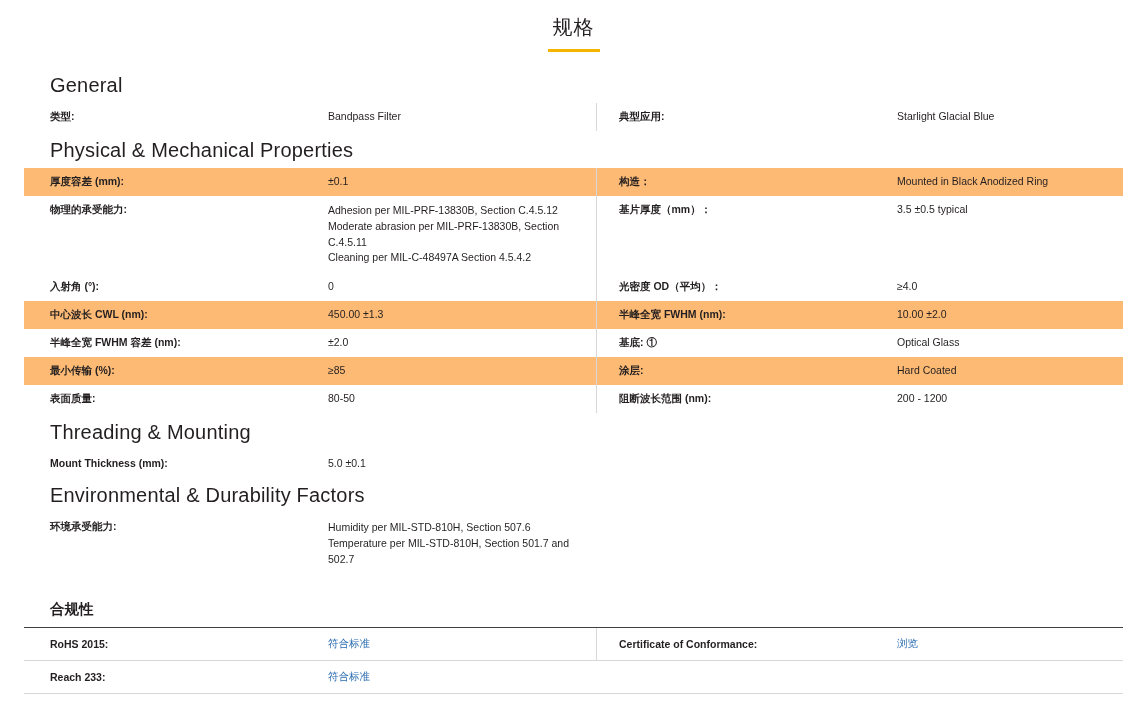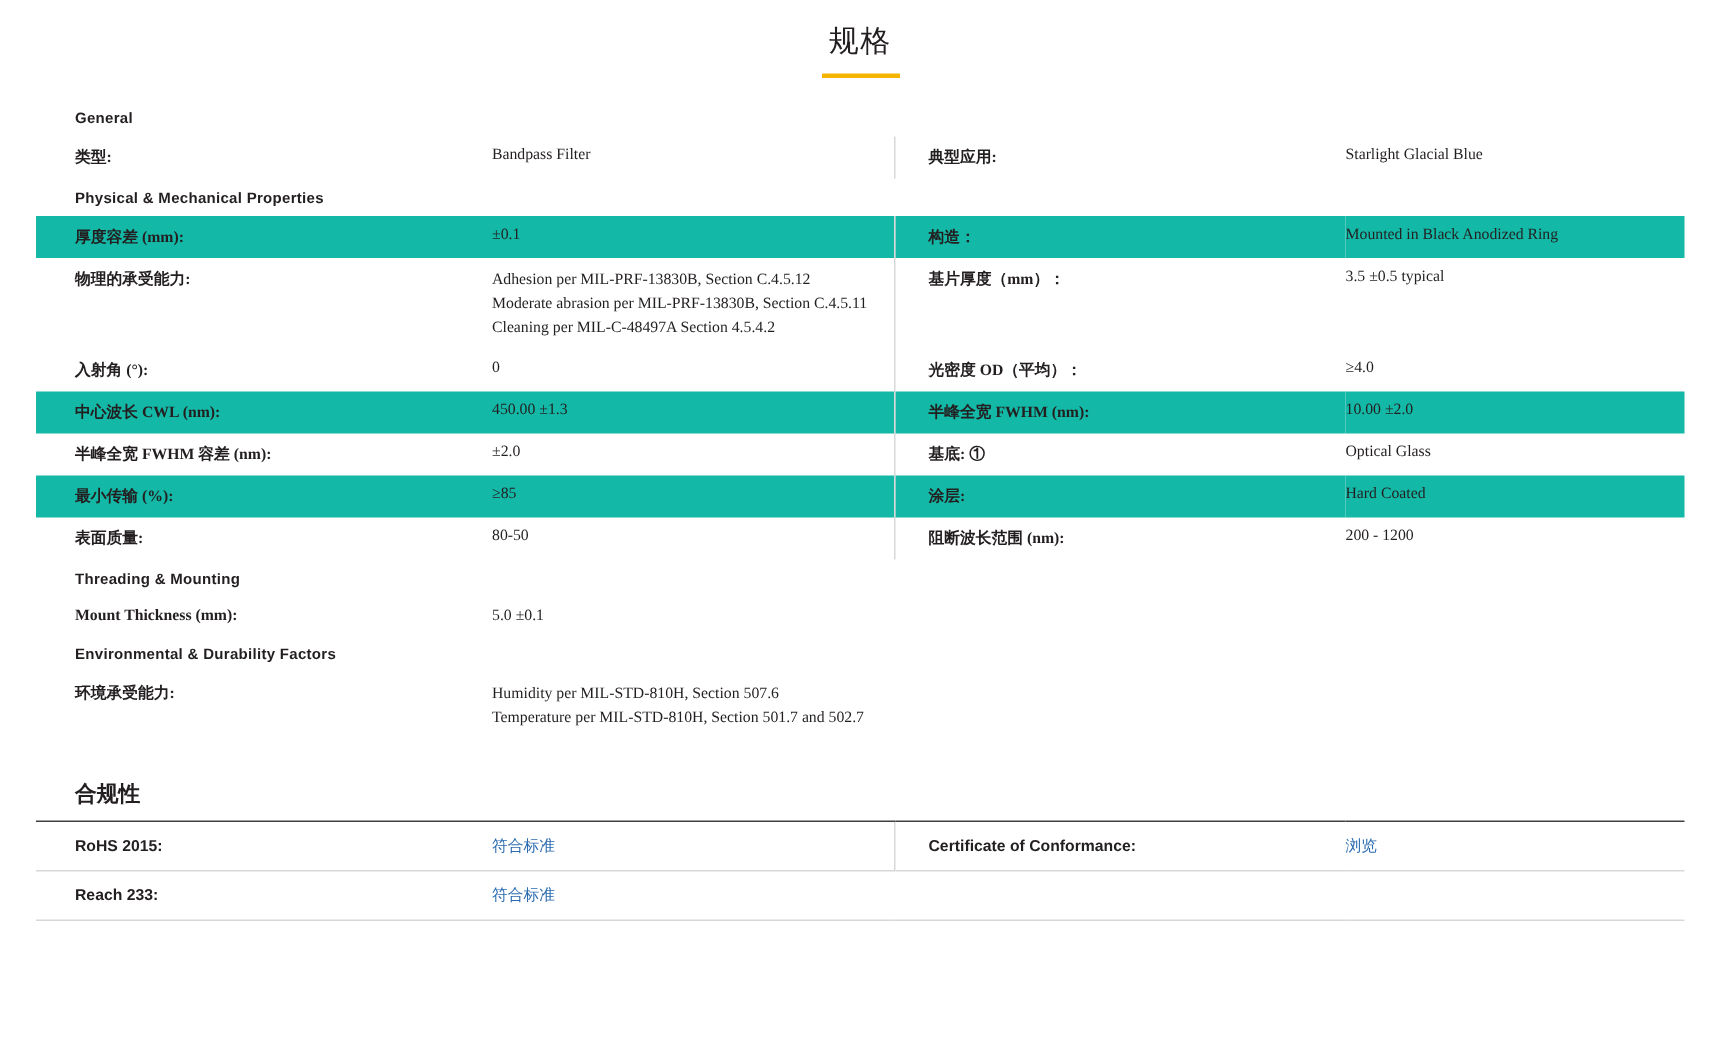--- a/index.html
+++ b/index.html
@@ -33,40 +33,39 @@
     height: 3px;
     background: #f5b400;
     margin: 4px auto 0 auto;
   }
   
   .content {
     padding: 0 24px 0 24px;
     margin-top: 14px;
   }
   .section-heading {
-    font-size: 10px;
-    font-weight: bold;
+    font-size: 20px;
+    font-weight: normal;
     color: #231f20;
     padding: 8px 0 6px 26px;
     letter-spacing: 0.2px;
   }
   
   .spec-table {
     width: 100%;
     border-collapse: collapse;
     table-layout: fixed;
   }
   .spec-table td {
     vertical-align: top;
     padding: 7px 6px 7px 0;
     font-size: 10.5px;
-    font-family: Liberation Serif, serif;
   }
   .row-alt td {
-    background: #14b8a6;
+    background: #fdba74;
   }
   .c-label {
     width: 272px;
     padding-left: 26px !important;
     font-weight: bold;
     color: #231f20;
   }
   .c-value {
     width: 262px;
     color: #231f20;

